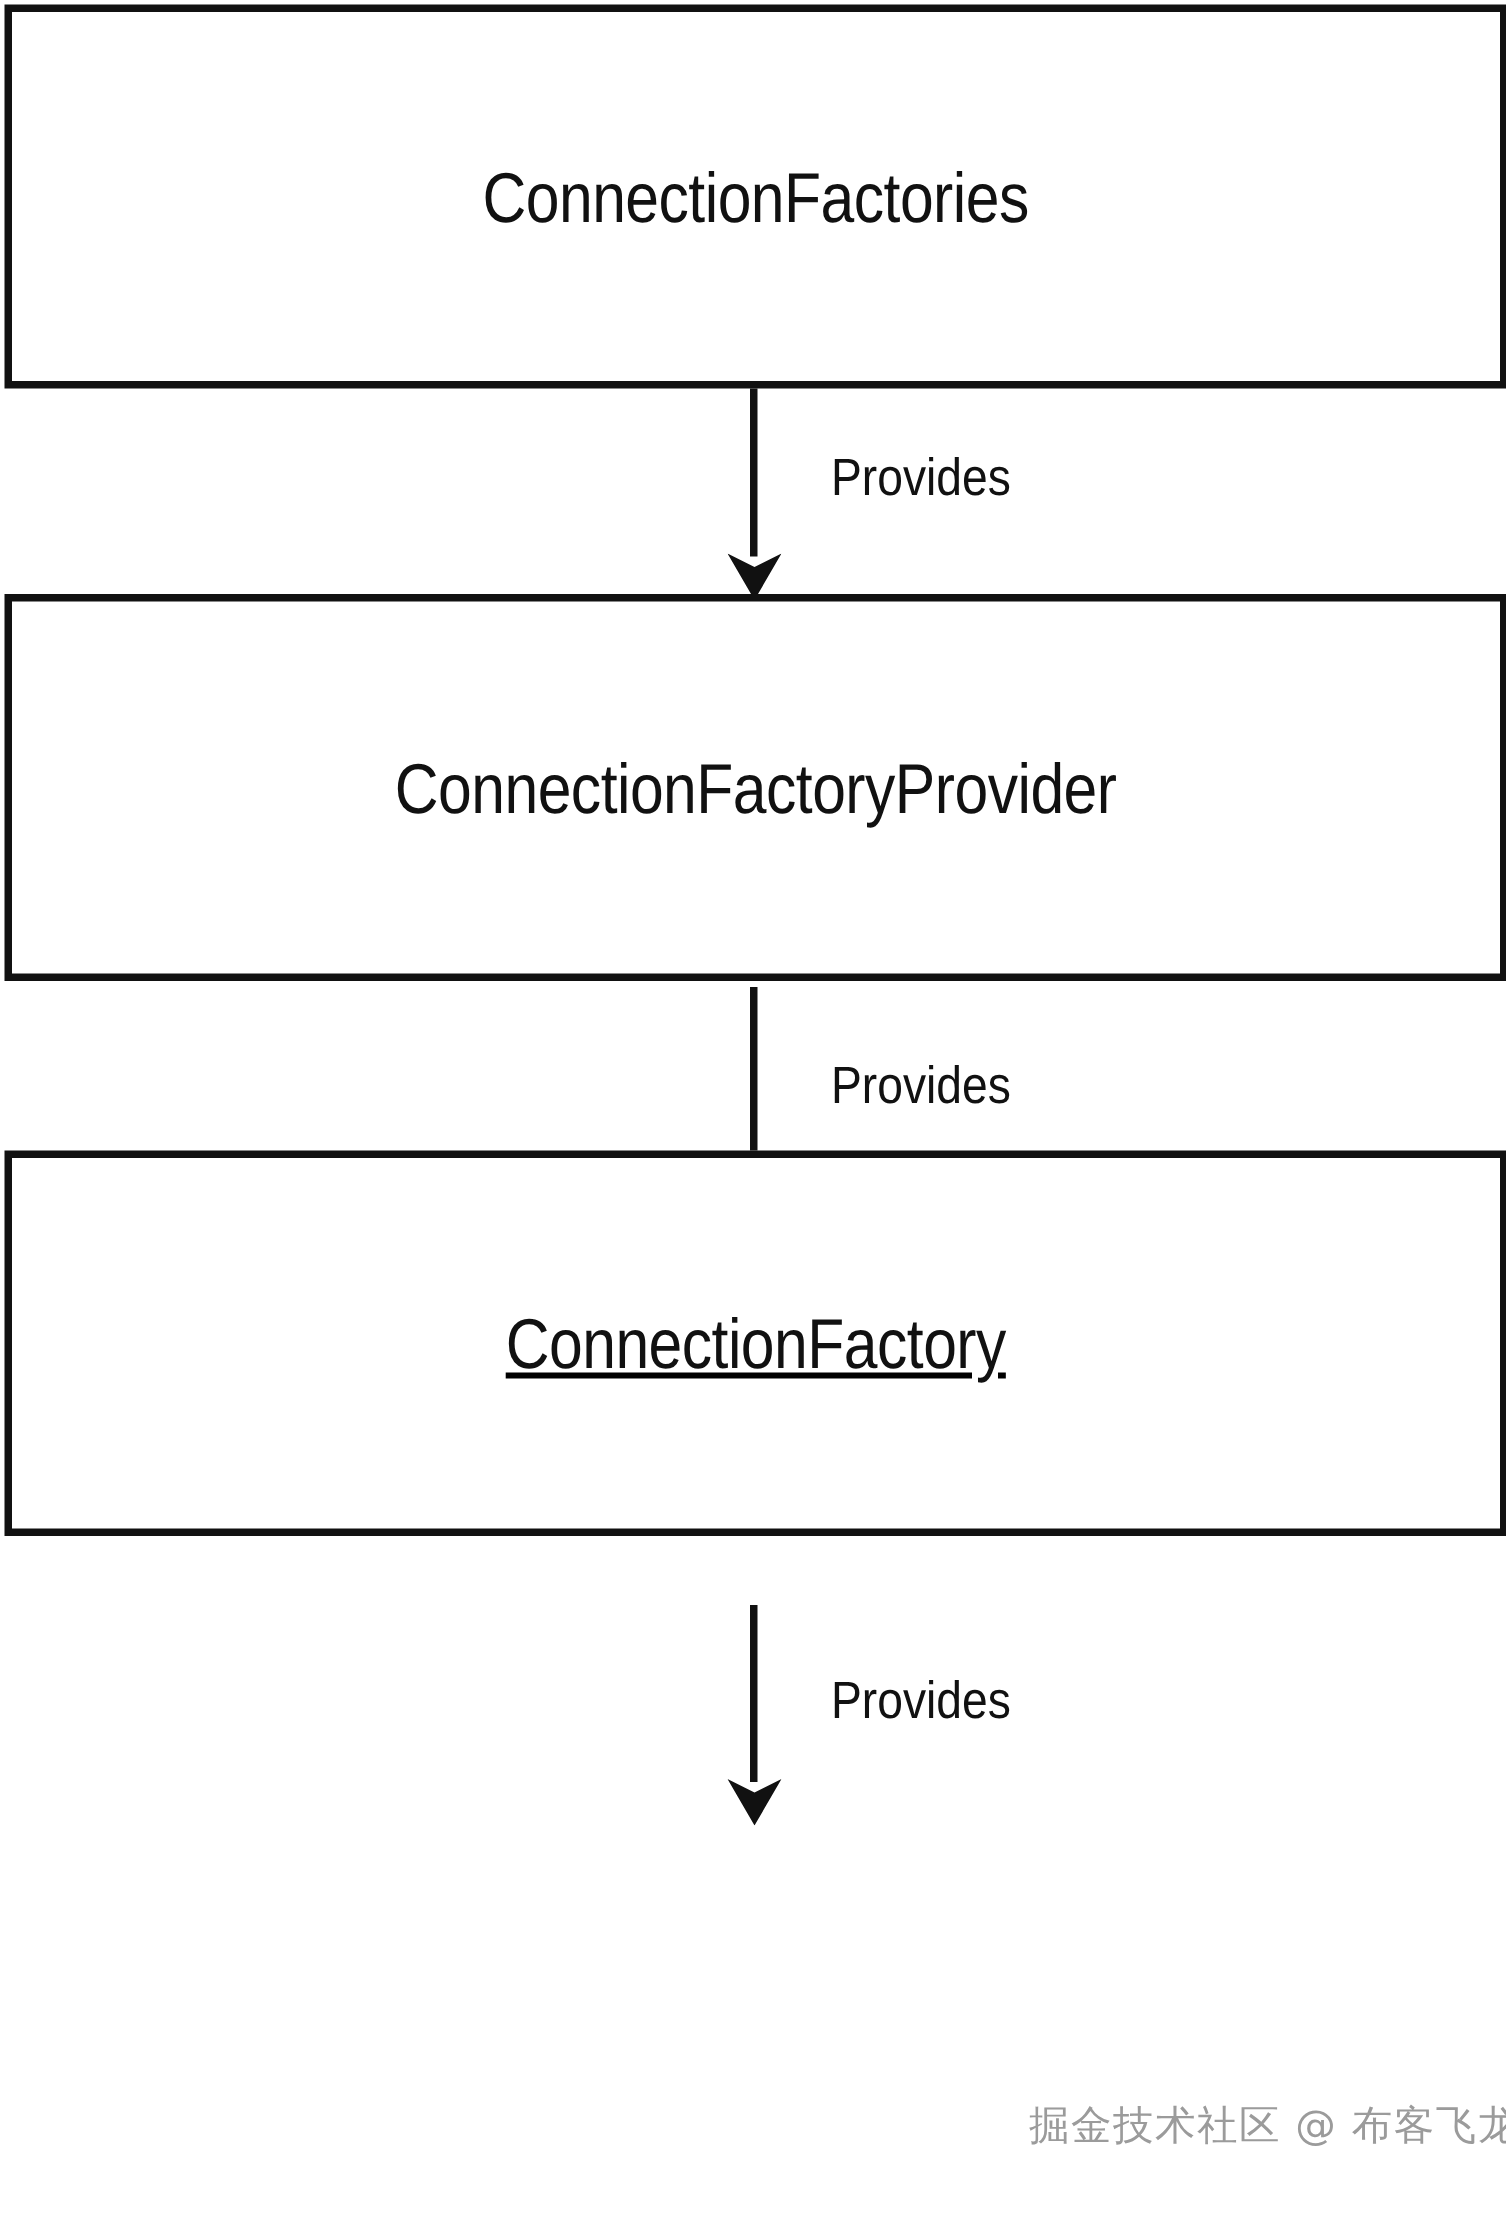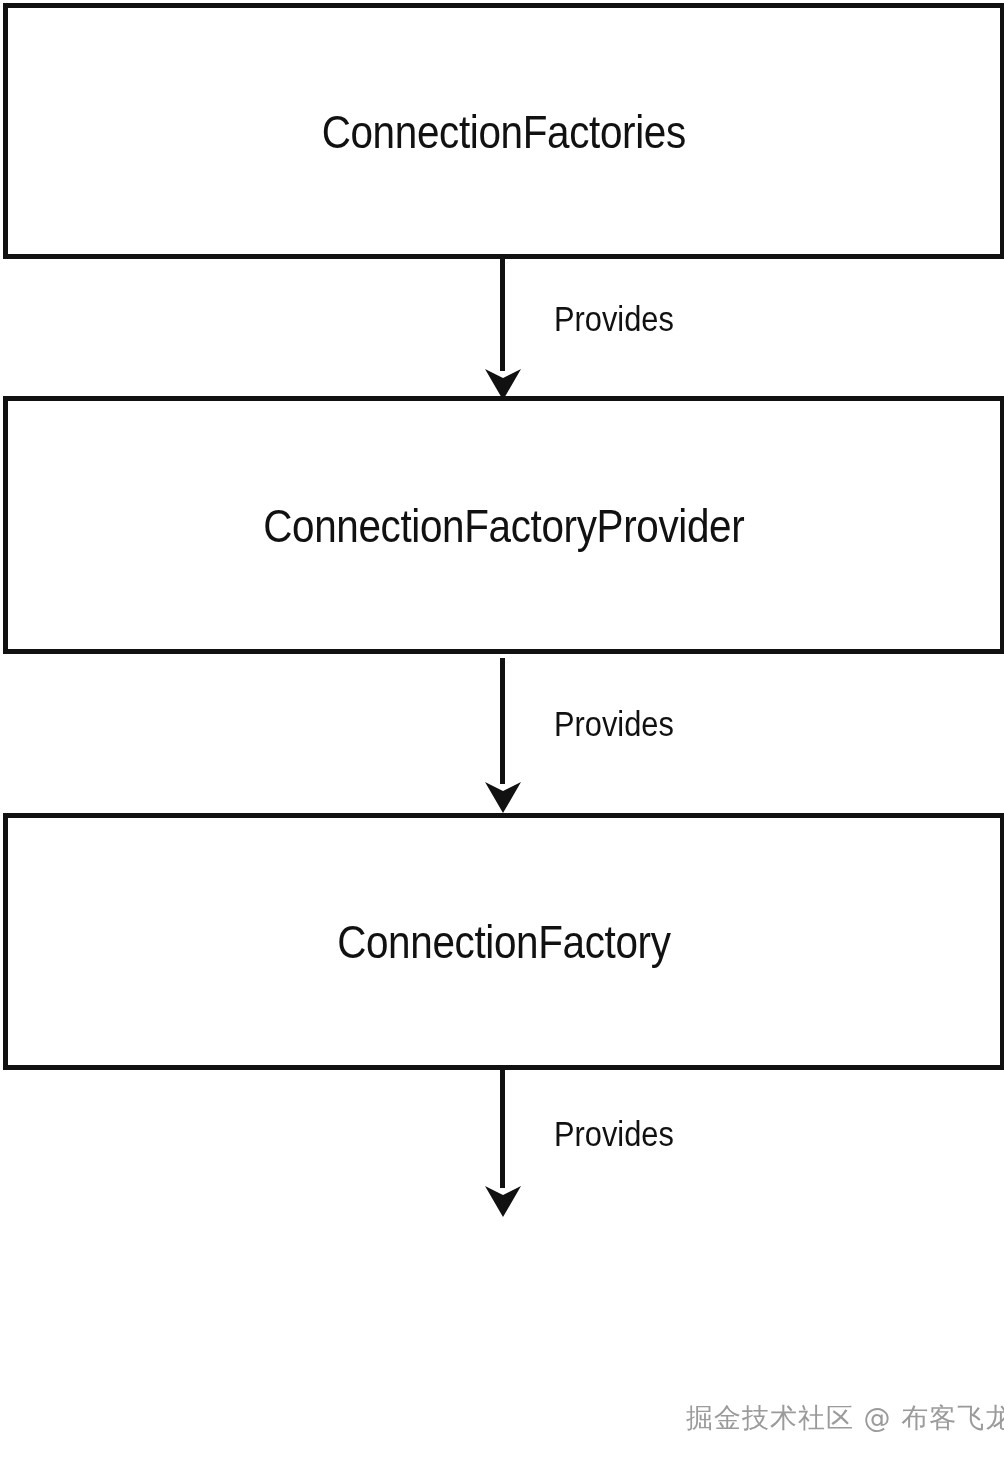--- a/index.html
+++ b/index.html
@@ -37,21 +37,21 @@
     color: #111111;
     letter-spacing: -0.4px;
     transform: scaleX(0.86);
     transform-origin: center center;
     white-space: nowrap;
     line-height: 1;
   }
 
   #node1 { top: 3px;    height: 246px; }
   #node2 { top: 396px;  height: 248px; }
-  #node3 { top: 813px;  height: 247px; }
+  #node3 { top: 767px;  height: 247px; text-decoration: underline; }
   #node4 { top: 1217px; height: 246px; }
 
   
   .edge {
     position: absolute;
     left: 0;
     width: 852px;
   }
   .edge-line {
     position: absolute;

